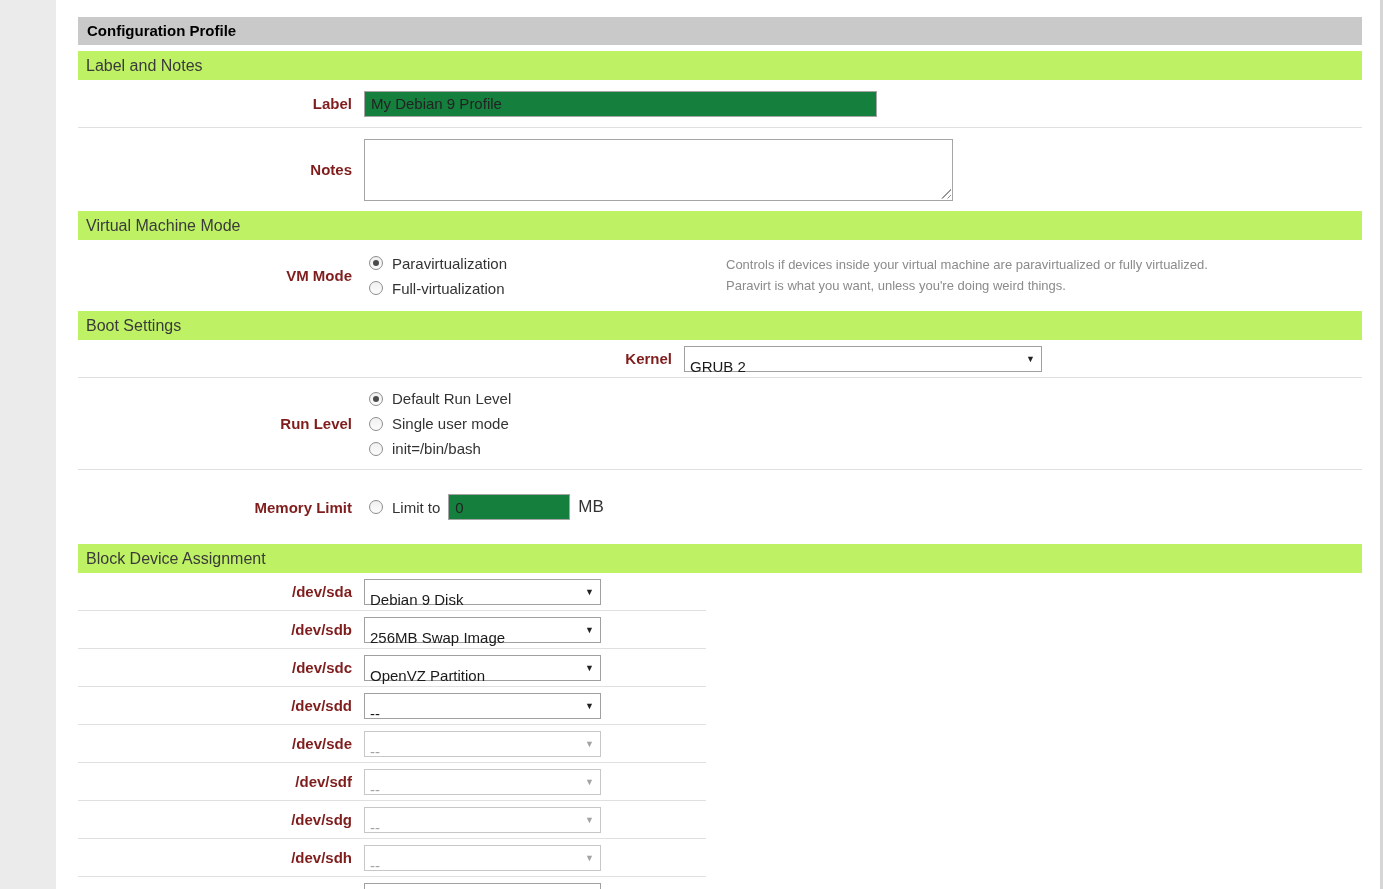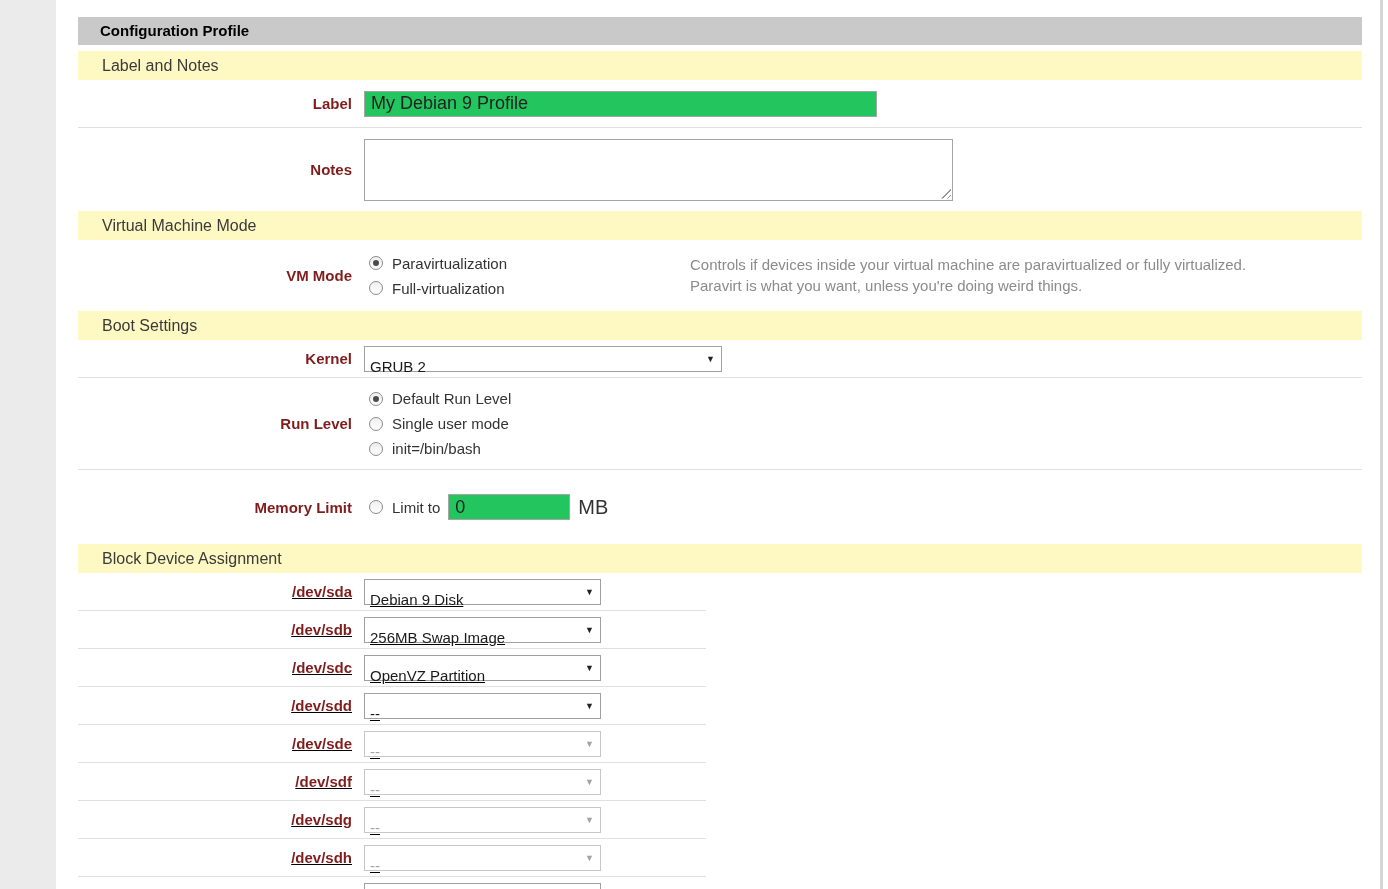--- a/index.html
+++ b/index.html
@@ -3,38 +3,38 @@
 <meta charset="utf-8">
 <style>
   * { margin:0; padding:0; box-sizing:border-box; }
   html,body { width:1388px; height:889px; overflow:hidden; background:#ffffff;
               font-family:"Liberation Sans", sans-serif; }
   .left-gutter { position:absolute; left:0; top:0; width:56px; height:889px; background:#ebebeb; }
   .scrollbar { position:absolute; left:1380px; top:0; width:3px; height:889px; background:#d6d6d6; }
   .content { position:absolute; left:78px; top:17px; width:1284px; }
 
   .panel-header { height:28px; line-height:28px; background:#c9c9c9; color:#000;
-                  font-size:15px; font-weight:bold; padding-left:22px; margin-bottom:6px; }
-  .section-bar { height:29px; line-height:29px; background:#fef9c3; color:#3a3a3a;
-                 font-size:16px; padding-left:24px; }
+                  font-size:15px; font-weight:bold; padding-left:9px; margin-bottom:6px; }
+  .section-bar { height:29px; line-height:29px; background:#bef264; color:#3a3a3a;
+                 font-size:16px; padding-left:8px; }
 
   .form-row { display:flex; align-items:center; }
   .bordered { border-bottom:1px solid #e0e0e0; }
   .row-label   { height:48px; }
   .row-notes   { height:83px; }
   .row-vm      { height:71px; position:relative;align-items:center; }
-  .row-kernel  { height:38px; }
+  .row-kernel  { height:38px;justify-content:center; }
   .row-runlevel{ height:92px; }
   .row-memory  { height:74px; }
 
   .cell-label { width:274px; text-align:right; font-size:15px; font-weight:bold; color:#7f1d1d; flex-shrink:0; }
   .cell-field { margin-left:12px; display:flex; align-items:center; }
 
-  .tinput { height:26px; border:1px solid #a5a5a5; background:#22c55e; font-family:inherit;
-            font-size:18px; color:#222; padding:2px 6px; }
+  .tinput { height:26px; border:1px solid #a5a5a5; background:#15803d; font-family:inherit;
+            font-size:15px; color:#222; padding:2px 6px; }
   .label-input { width:513px; }
   .mem-input { width:122px; margin:0 8px; }
 
   .textarea-wrap { position:relative; }
   .notes-textarea { width:589px; height:62px; border:1px solid #a5a5a5; background:#fff;
                     font-family:inherit; font-size:15px; color:#222; padding:3px 5px;
                     resize:none; display:block; }
   .resize-handle { position:absolute; right:2px; bottom:2px; width:10px; height:10px;
                    background:repeating-linear-gradient(135deg, transparent 0 3px, #909090 3px 4px);
                    clip-path:polygon(100% 0, 100% 100%, 0 100%); }
@@ -51,26 +51,26 @@
 
   .radio-stack { display:flex; flex-direction:column; }
   .radio-line { display:flex; align-items:center; height:25px; font-size:15px; color:#333; }
   .radio-line.tall { height:31px; }
   .radio { width:14px; height:14px; border-radius:50%; border:1px solid #8d8d8d;
            background:linear-gradient(#f0f0f0,#fcfcfc); margin:0 9px 0 5px;
            position:relative; flex-shrink:0; }
   .radio.selected::after { content:""; position:absolute; left:3px; top:3px; width:6px; height:6px;
                            border-radius:50%; background:#4b4b4b; }
 
-  .vm-help { position:absolute; left:612px; top:14px; width:640px; font-size:15px;
+  .vm-help { position:absolute; left:648px; top:14px; width:640px; font-size:13px;
              color:#8b8b8b; line-height:21px; }
 
   .bd-row { display:flex; align-items:center; height:38px; width:628px;
-            border-bottom:1px solid #e0e0e0;text-decoration:underline; }
-  .unit-label { font-size:20px; color:#333; }
+            border-bottom:1px solid #e0e0e0; }
+  .unit-label { font-size:17px; color:#333; }
 </style>
 </head>
 <body>
 
 <div class="left-gutter"></div>
 <div class="scrollbar"></div>
 
 <div class="content">
 
   <div class="panel-header">Configuration Profile</div>

